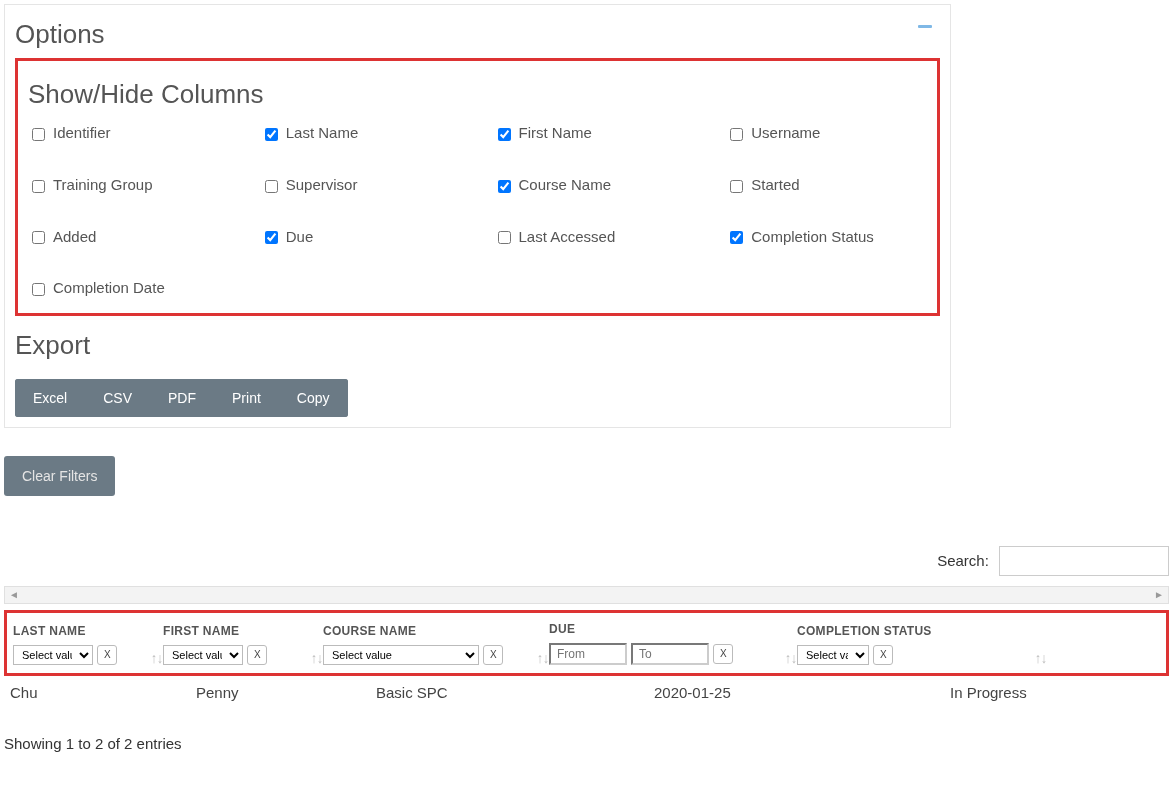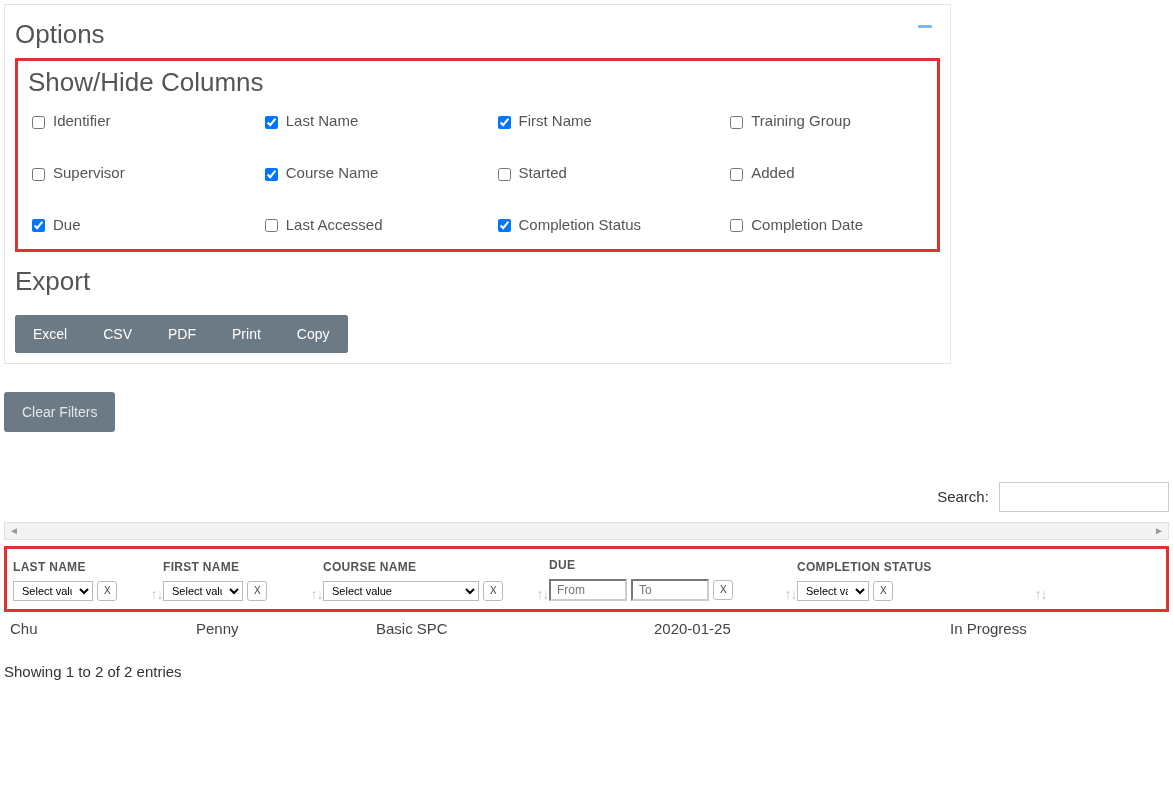--- a/index.html
+++ b/index.html
@@ -32,21 +32,21 @@
     width: 14px;
     height: 3px;
     background: #7fb8e6;
     border-radius: 1px;
     cursor: pointer;
   }
   .red-box {
     border: 3px solid #d33;
     padding: 6px 10px 14px 10px;
   }
-  .red-box h2.section { margin-top: 0; }
+  .red-box h2.section { margin-top: 12px; }
   .cols-grid {
     display: grid;
     grid-template-columns: repeat(4, 1fr);
     column-gap: 10px;
     row-gap: 10px;
     padding-top: 6px;
     gap: 32px;
   }
   .chk-item label {
     color: #555;
@@ -185,40 +185,41 @@
 
   .data-row {
     display: grid;
     grid-template-columns: 186px 180px 278px 296px 198px;
     padding: 8px 6px;
     font-size: 15px;
     color: #444;
   }
   .data-row.alt { background: #f2f2f2; }
   .entries {
-    margin-top: 18px;
+    margin-top: 26px;
     font-size: 15px;
     color: #333;
   }
 </style>
 </head>
 <body>
 
 
 
 <div class="outer">
   <h2 class="section">Options</h2>
   <div class="collapse-icon"></div>
 
   <div class="red-box">
     <h2 class="section">Show/Hide Columns</h2>
     <div class="cols-grid" id="cols-grid">
         <div class="chk-item"><input type="checkbox" id="chk0" style=""><label for="chk0">Identifier</label></div>
         <div class="chk-item"><input type="checkbox" id="chk1" checked="" style=""><label for="chk1">Last Name</label></div>
         <div class="chk-item"><input type="checkbox" id="chk2" checked="" style=""><label for="chk2">First Name</label></div>
+        <div class="chk-item"><input type="checkbox" id="chk3" style=""><label for="chk3">Username</label></div>
         <div class="chk-item"><input type="checkbox" id="chk4" style=""><label for="chk4">Training Group</label></div>
         <div class="chk-item"><input type="checkbox" id="chk5" style=""><label for="chk5">Supervisor</label></div>
         <div class="chk-item"><input type="checkbox" id="chk6" checked="" style=""><label for="chk6">Course Name</label></div>
         <div class="chk-item"><input type="checkbox" id="chk8" style=""><label for="chk8">Started</label></div>
         <div class="chk-item"><input type="checkbox" id="chk7" style=""><label for="chk7">Added</label></div>
         <div class="chk-item"><input type="checkbox" id="chk9" checked="" style=""><label for="chk9">Due</label></div>
         <div class="chk-item"><input type="checkbox" id="chk10" style=""><label for="chk10">Last Accessed</label></div>
         <div class="chk-item"><input type="checkbox" id="chk11" checked="" style=""><label for="chk11">Completion Status</label></div>
         <div class="chk-item"><input type="checkbox" id="chk12" style=""><label for="chk12">Completion Date</label></div>
       </div>

